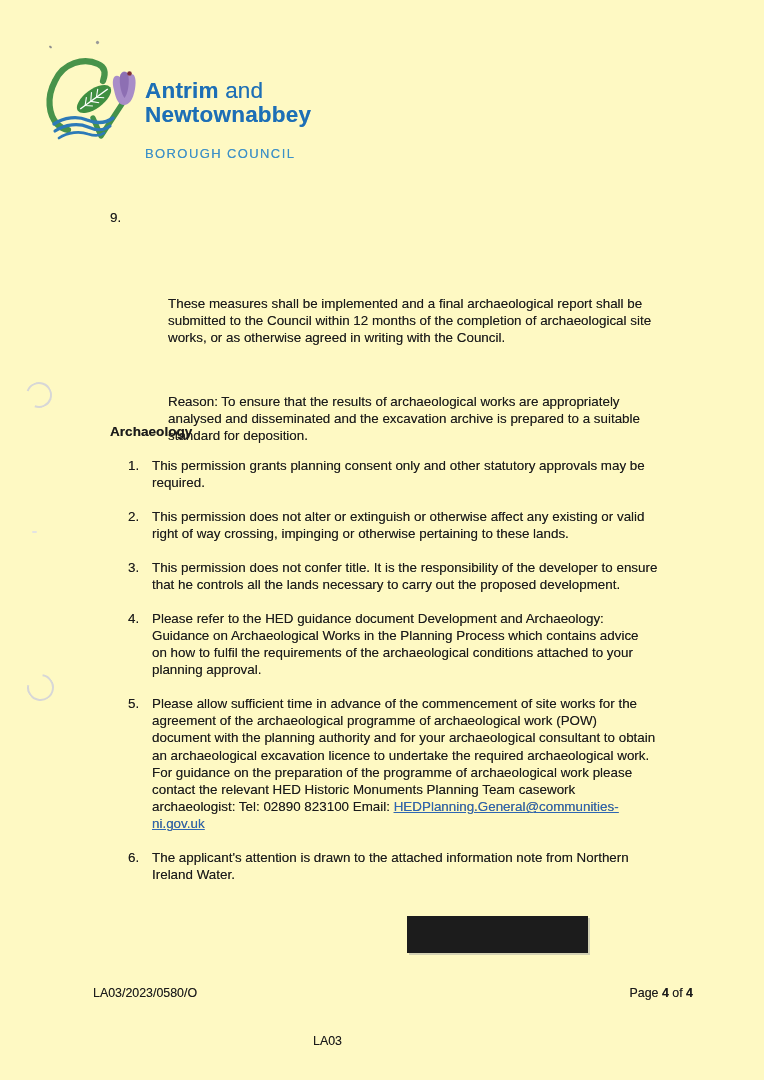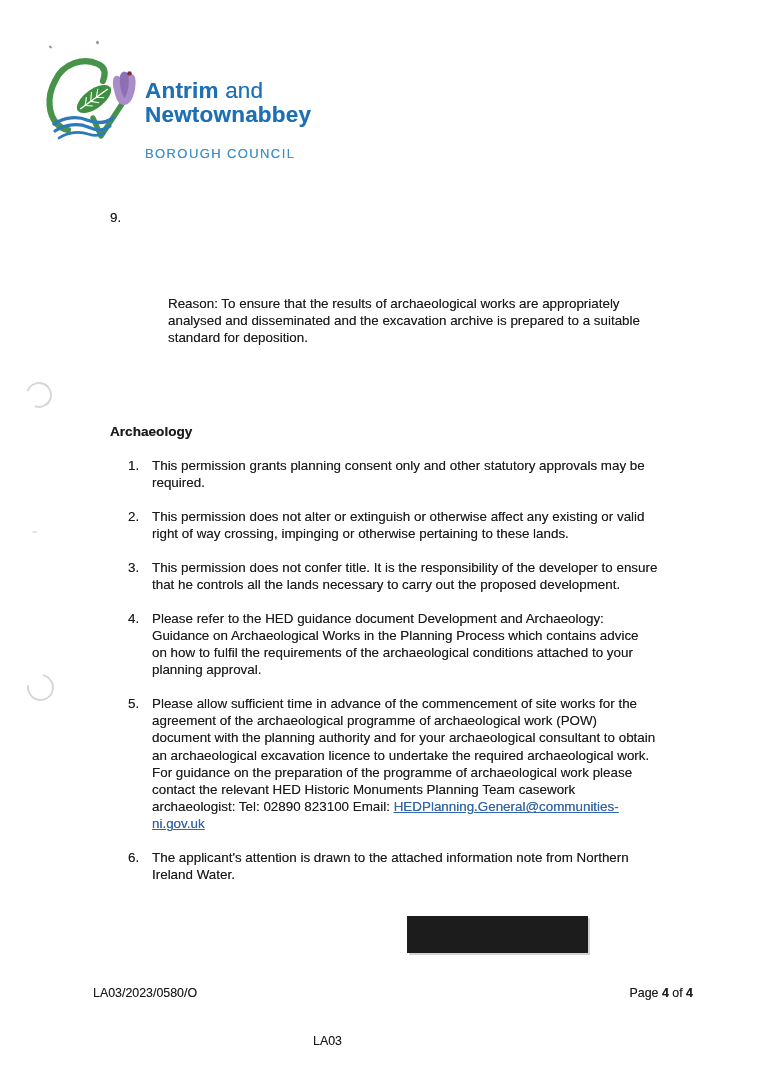--- a/index.html
+++ b/index.html
@@ -1,17 +1,17 @@
 <!DOCTYPE html>
 <html><head>
 <meta charset="utf-8">
 <style>
   html,body{margin:0;padding:0;background:#e9e9e9;}
   .page{
-    position:relative;width:764px;height:1080px;background:#ffffff;
+    position:relative;width:764px;height:1080px;background:#fef9c3;
     font-family:"Liberation Sans",sans-serif;color:#1b1b1b;overflow:hidden;
     margin:0 auto;
   }
   .txt{font-size:13.4px;line-height:17.2px;white-space:pre-wrap;text-shadow:0 0 .45px rgba(25,25,25,.55);}
   
   .logo-svg{position:absolute;left:48px;top:58px;width:100px;height:95px;overflow:visible;}
   .logo-text{position:absolute;left:145px;top:79px;text-shadow:0 0 .5px rgba(29,111,182,.55);}
   .lt1,.lt2{font-size:22.5px;line-height:23.5px;color:#1d6fb6;font-weight:bold;letter-spacing:.2px;}
   .lt1 .reg{font-weight:normal;}
   .lt3{margin-top:20px;font-size:13px;line-height:15px;letter-spacing:1.4px;color:#3b91c9;font-weight:normal;}
@@ -86,20 +86,23 @@
     <div class="logo-text">
       <div class="lt1"><span>Antrim</span><span class="reg"> and</span></div>
       <div class="lt2">Newtownabbey</div>
       <div class="lt3">BOROUGH COUNCIL</div>
     </div>
   </div>
 
   <div class="cond9 txt">
     <span class="num">9.</span>
     <div class="paras">
+      <p>These measures shall be implemented and a final archaeological report shall be
+submitted to the Council within 12 months of the completion of archaeological site
+works, or as otherwise agreed in writing with the Council.</p>
       <p>Reason: To ensure that the results of archaeological works are appropriately
 analysed and disseminated and the excavation archive is prepared to a suitable
 standard for deposition.</p>
     </div>
   </div>
 
   <div class="inf-heading">Archaeology</div>
 
   <div class="inf-list">
     <div class="inf-item txt">

